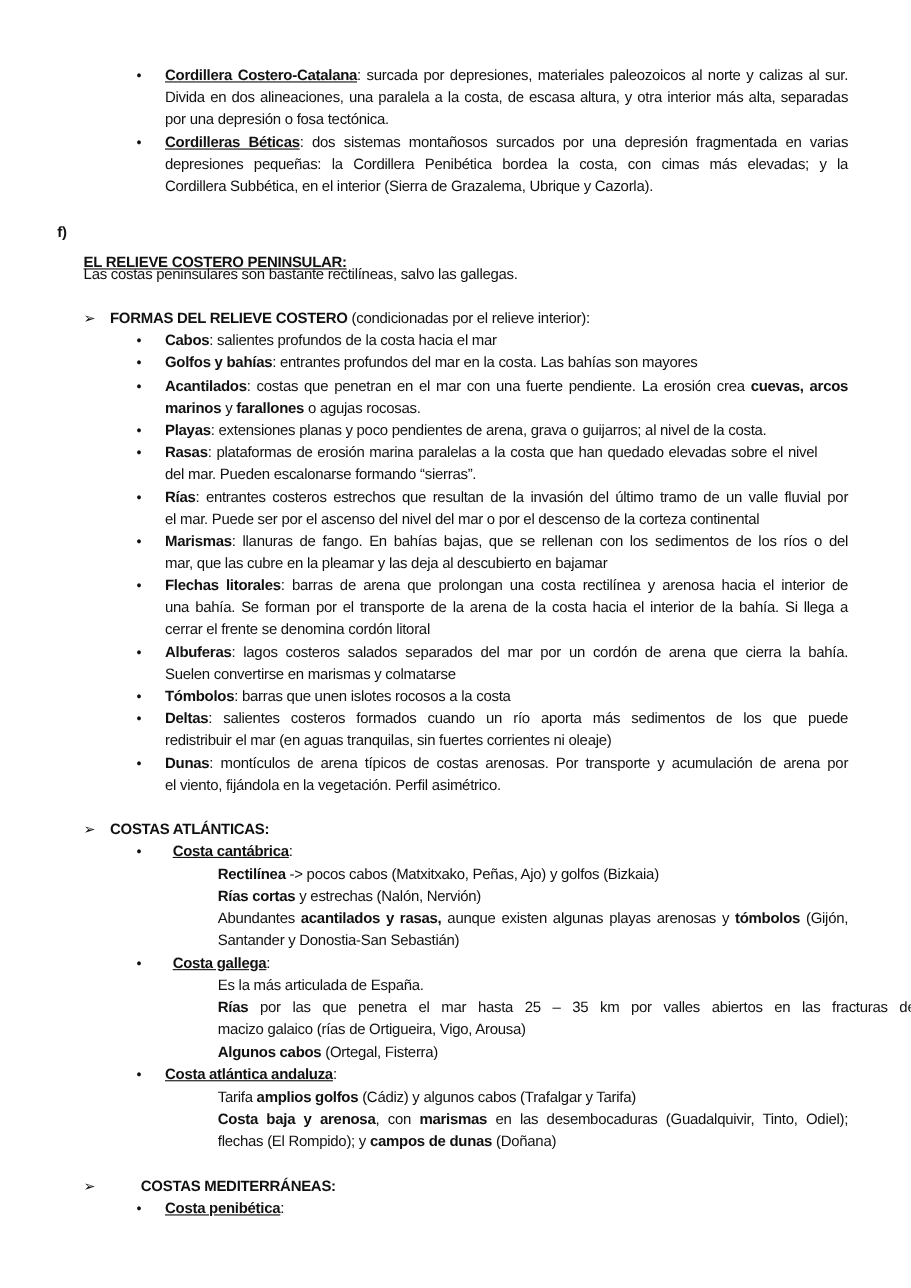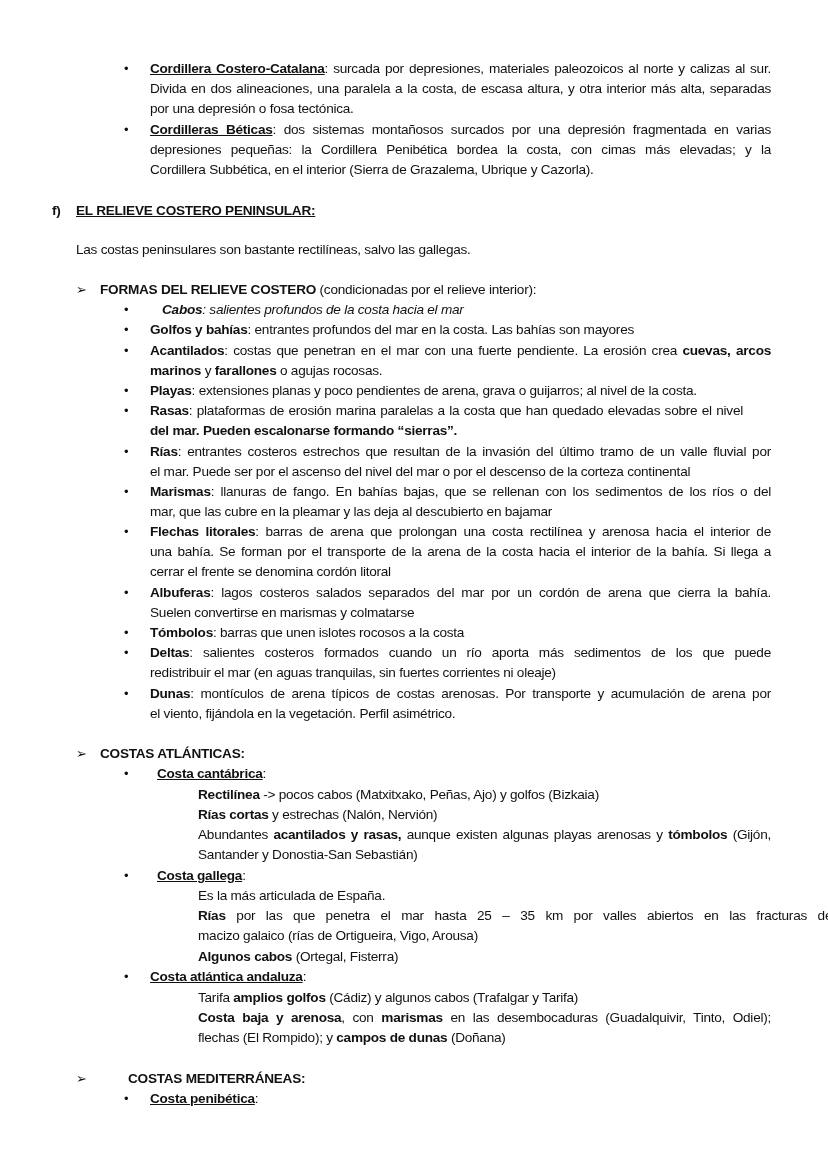--- a/index.html
+++ b/index.html
@@ -1,21 +1,21 @@
 <!DOCTYPE html>
 <html><head>
 <meta charset="utf-8">
 <style>
   html, body { margin:0; padding:0; background:#ffffff; }
   body { width:828px; height:1171px; position:relative; overflow:hidden;
          font-family:"Liberation Sans", sans-serif; color:#111; font-size:13.6px; }
   .line { position:absolute; white-space:nowrap; line-height:20px; letter-spacing:-0.25px; }
   .just { white-space:normal; text-align:justify; text-align-last:justify; }
   .b { font-weight:bold; }
-  .u { text-decoration:underline; }
+  .u { text-decoration:underline;margin-top:28px; }
   .bullet { position:absolute; font-size:13px; line-height:20px; }
   .arrow { position:absolute; font-size:13px; line-height:20px; }
 </style>
 </head>
 <body>
 
 <span class="bullet" style="left:124px;top:59px;">•</span>
 <div class="line just" style="left:150px;top:59px;width:621px;"><span class="b u">Cordillera Costero-Catalana</span><span>: surcada por depresiones, materiales paleozoicos al norte y calizas al sur.</span></div>
 <div class="line just" style="left:150px;top:79px;width:621px;">Divida en dos alineaciones, una paralela a la costa, de escasa altura, y otra interior más alta, separadas</div>
 <div class="line" style="left:150px;top:99px;">por una depresión o fosa tectónica.</div>
@@ -26,35 +26,35 @@
 <div class="line" style="left:150px;top:160px;">Cordillera Subbética, en el interior (Sierra de Grazalema, Ubrique y Cazorla).</div>
 
 <div class="line b" style="left:52px;top:201px;">f)</div>
 <div class="line b u" style="left:76px;top:201px;">EL RELIEVE COSTERO PENINSULAR:</div>
 <div class="line" style="left:76px;top:240px;">Las costas peninsulares son bastante rectilíneas, salvo las gallegas.</div>
 
 <span class="arrow" style="left:76px;top:280px;">➢</span>
 <div class="line" style="left:100px;top:280px;"><span class="b">FORMAS DEL RELIEVE COSTERO</span><span> (condicionadas por el relieve interior):</span></div>
 
 <span class="bullet" style="left:124px;top:300px;">•</span>
-<div class="line" style="left:162px;top:300px;font-style:italic;"><span class="b">Cabos</span><span>:  salientes profundos de la costa hacia el mar</span></div>
+<div class="line" style="left:150px;top:300px;"><span class="b">Cabos</span><span>:  salientes profundos de la costa hacia el mar</span></div>
 
 <span class="bullet" style="left:124px;top:320px;">•</span>
 <div class="line" style="left:150px;top:320px;"><span class="b">Golfos y bahías</span><span>:  entrantes profundos del mar en la costa. Las bahías son mayores</span></div>
 
 <span class="bullet" style="left:124px;top:341px;">•</span>
 <div class="line just" style="left:150px;top:341px;width:621px;"><span class="b">Acantilados</span><span>:  costas que penetran en el mar con una fuerte pendiente. La erosión crea </span><span class="b">cuevas, arcos</span></div>
 <div class="line" style="left:150px;top:361px;"><span class="b">marinos</span><span> y </span><span class="b">farallones</span><span> o agujas rocosas.</span></div>
 
 <span class="bullet" style="left:124px;top:381px;">•</span>
 <div class="line" style="left:150px;top:381px;"><span class="b">Playas</span><span>:   extensiones planas y poco pendientes de arena, grava o guijarros; al nivel de la costa.</span></div>
 
 <span class="bullet" style="left:124px;top:401px;">•</span>
 <div class="line just" style="left:150px;top:401px;width:593px;"><span class="b">Rasas</span><span>:  plataformas de erosión marina paralelas a la costa que han quedado elevadas sobre el nivel</span></div>
-<div class="line" style="left:150px;top:421px;font-weight:bold;">del mar. Pueden escalonarse formando “sierras”.</div>
+<div class="line" style="left:150px;top:421px;">del mar. Pueden escalonarse formando “sierras”.</div>
 
 <span class="bullet" style="left:124px;top:442px;">•</span>
 <div class="line just" style="left:150px;top:442px;width:621px;"><span class="b">Rías</span><span>:  entrantes costeros estrechos que resultan de la invasión del último tramo de un valle fluvial por</span></div>
 <div class="line" style="left:150px;top:462px;">el mar. Puede ser por el ascenso del nivel del mar o por el descenso de la corteza continental</div>
 
 <span class="bullet" style="left:124px;top:482px;">•</span>
 <div class="line just" style="left:150px;top:482px;width:621px;"><span class="b">Marismas</span><span>:   llanuras de fango. En bahías bajas, que se rellenan con los sedimentos de los ríos o del</span></div>
 <div class="line" style="left:150px;top:502px;">mar, que las cubre en la pleamar y las deja al descubierto en bajamar</div>
 
 <span class="bullet" style="left:124px;top:522px;">•</span>

